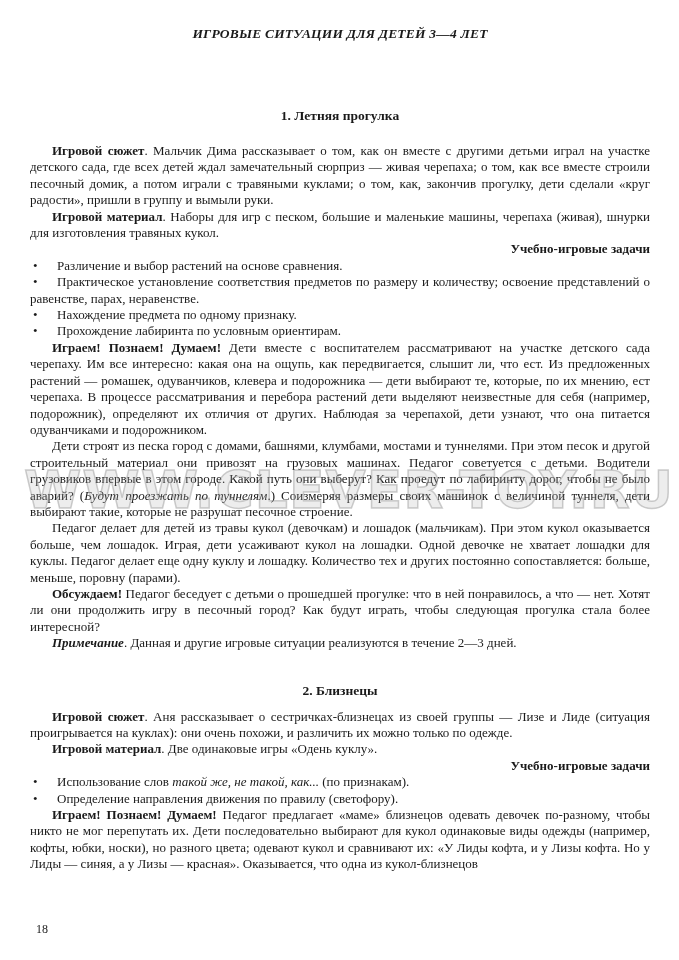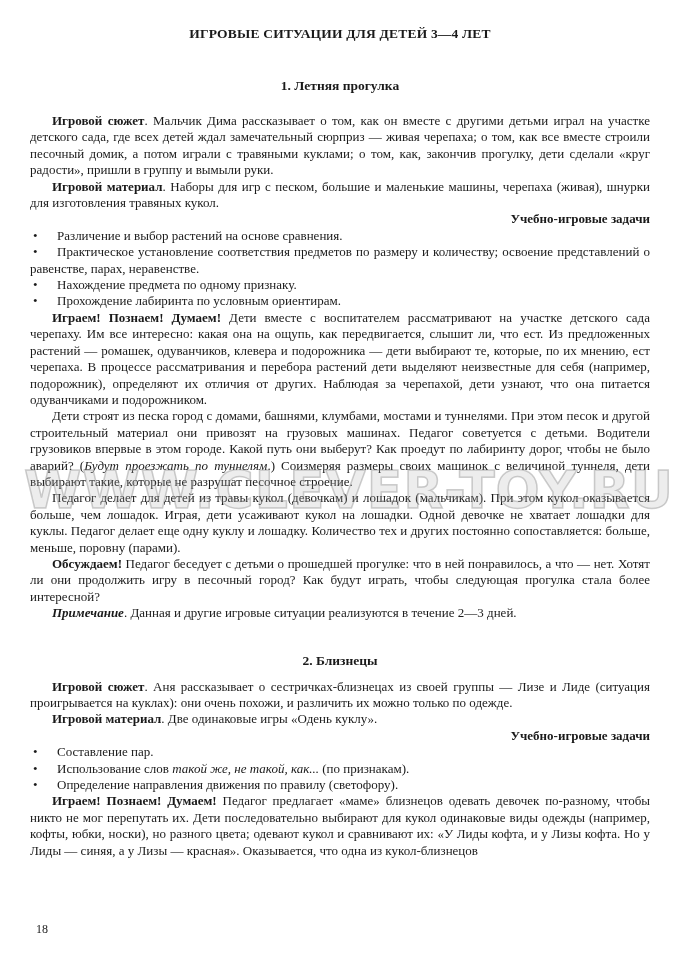--- a/index.html
+++ b/index.html
@@ -13,28 +13,29 @@
     overflow:hidden;
     box-sizing:border-box;
     padding:26px 29px 0 30px;
   }
   .doc-title{
     text-align:center;
     font-weight:bold;
     font-size:13.5px;
     letter-spacing:.2px;
     margin:0;
+    font-style:italic;
   }
   .sec-heading{
     text-align:center;
     font-weight:bold;
     font-size:13.5px;
     margin:0;
   }
-  .sec1-heading{margin-top:36px;margin-bottom:19px;}
+  .sec1-heading{margin-top:66px;margin-bottom:19px;}
   .sec2-heading{margin-top:31px;margin-bottom:10px;}
   p{
     margin:0;
     font-size:13px;
     line-height:16.4px;
     text-align:justify;
   }
   p.ind{text-indent:22px;}
   .lead{font-weight:bold;}
   .lead-bi{font-weight:bold;font-style:italic;}
@@ -107,21 +108,20 @@
   <p class="ind"><span class="lead-bi">Примечание</span><span>. Данная и другие игровые ситуации реализуются в течение 2—3 дней.</span></p>
 
   <h2 class="sec-heading sec2-heading">2. Близнецы</h2>
 
   <p class="ind"><span class="lead">Игровой сюжет</span><span>. Аня рассказывает о сестричках-близнецах из своей группы — Лизе и Лиде (ситуация проигрывается на куклах): они очень похожи, и различить их можно только по одежде.</span></p>
 
   <p class="ind"><span class="lead">Игровой материал</span><span>. Две одинаковые игры «Одень куклу».</span></p>
 
   <p class="tasks-heading">Учебно-игровые задачи</p>
 
-  <p class="bullet"><span class="dot">•</span><span>Составление пар.</span></p>
   <p class="bullet"><span class="dot">•</span><span>Использование слов </span><span class="it">такой же, не такой, как...</span><span> (по признакам).</span></p>
   <p class="bullet"><span class="dot">•</span><span>Определение направления движения по правилу (светофору).</span></p>
 
   <p class="ind"><span class="lead">Играем! Познаем! Думаем!</span><span> Педагог предлагает «маме» близнецов одевать девочек по-разному, чтобы никто не мог перепутать их. Дети последовательно выбирают для кукол одинаковые виды одежды (например, кофты, юбки, носки), но разного цвета; одевают кукол и сравнивают их: «У Лиды кофта, и у Лизы кофта. Но у Лиды — синяя, а у Лизы — красная». Оказывается, что одна из кукол-близнецов</span></p>
 
   <div class="page-number">18</div>
 
 </div>
 
 </body></html>

